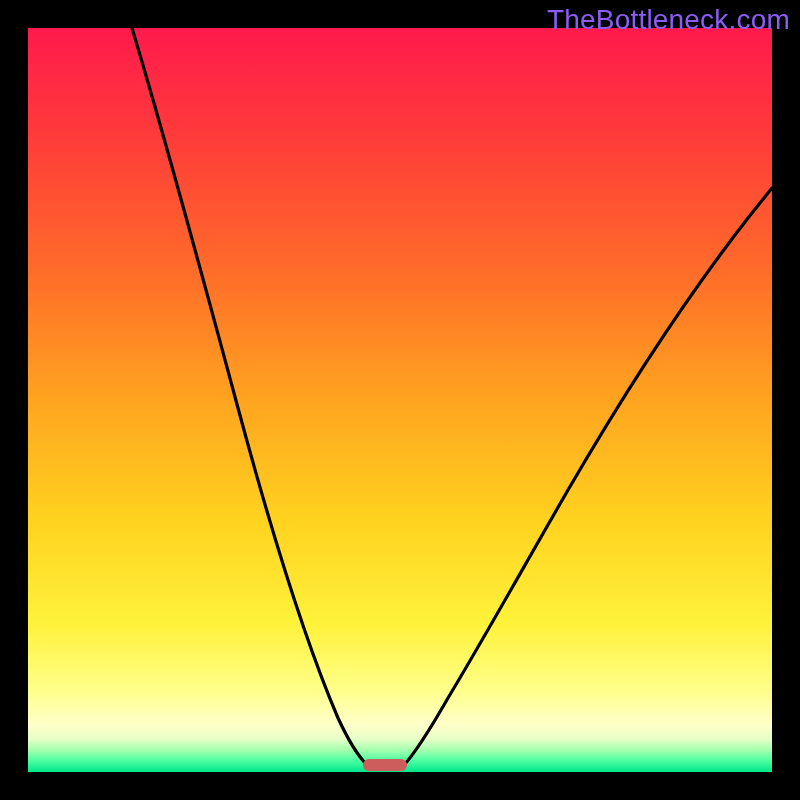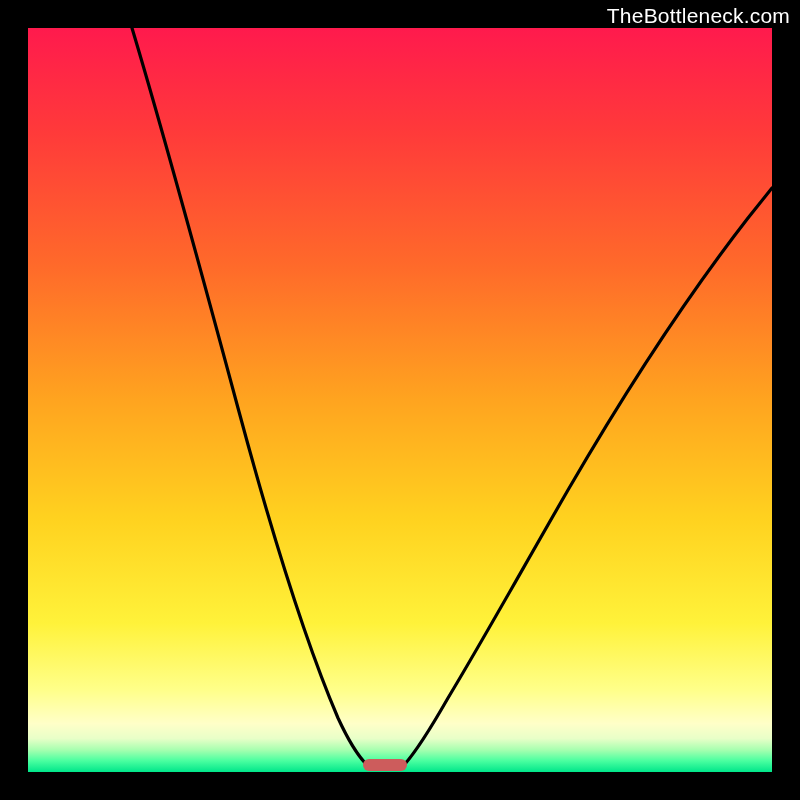--- a/index.html
+++ b/index.html
@@ -38,22 +38,22 @@
   }
   .marker {
     position: absolute;
     background: #cd5c5c;
     border-radius: 6px;
   }
   .watermark {
     position: absolute;
     top: 4px;
     right: 10px;
-    color: #ffffff;
-    font-size: 21px;
+    color: #8b5cf6;
+    font-size: 28px;
     font-weight: 500;
     letter-spacing: 0.2px;
     user-select: none;
   }
 </style>
 </head>
 <body>
 
 <div class="frame">
 

